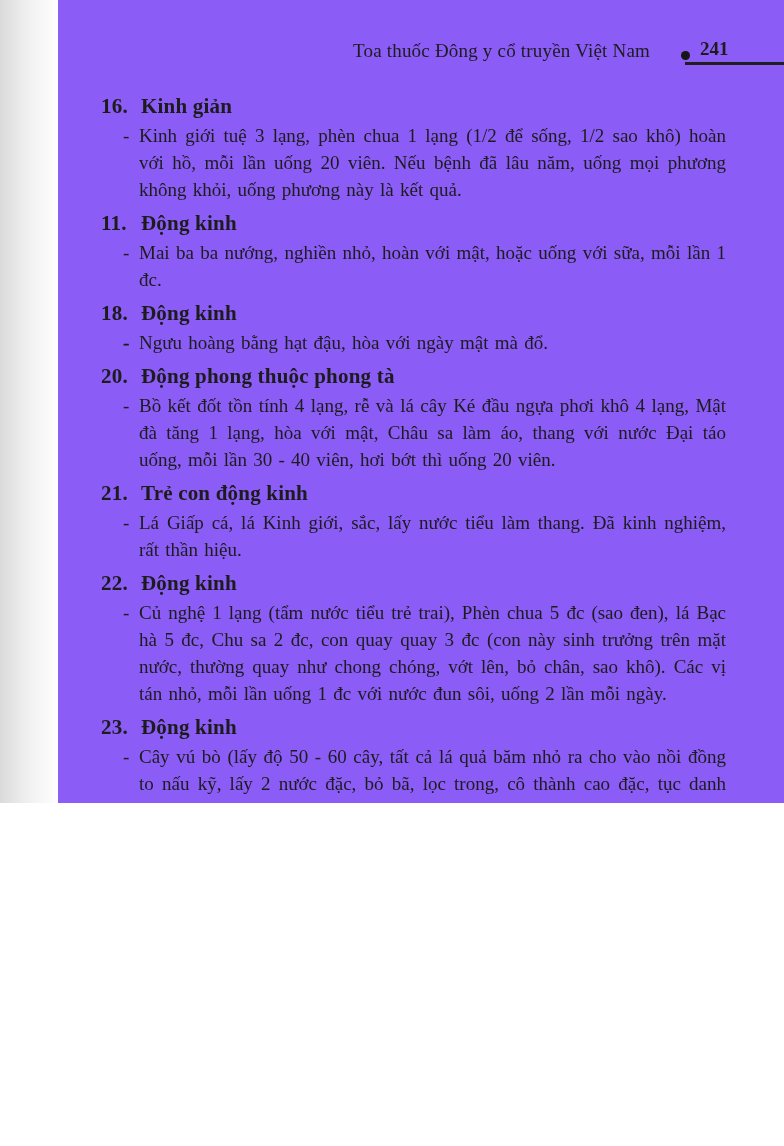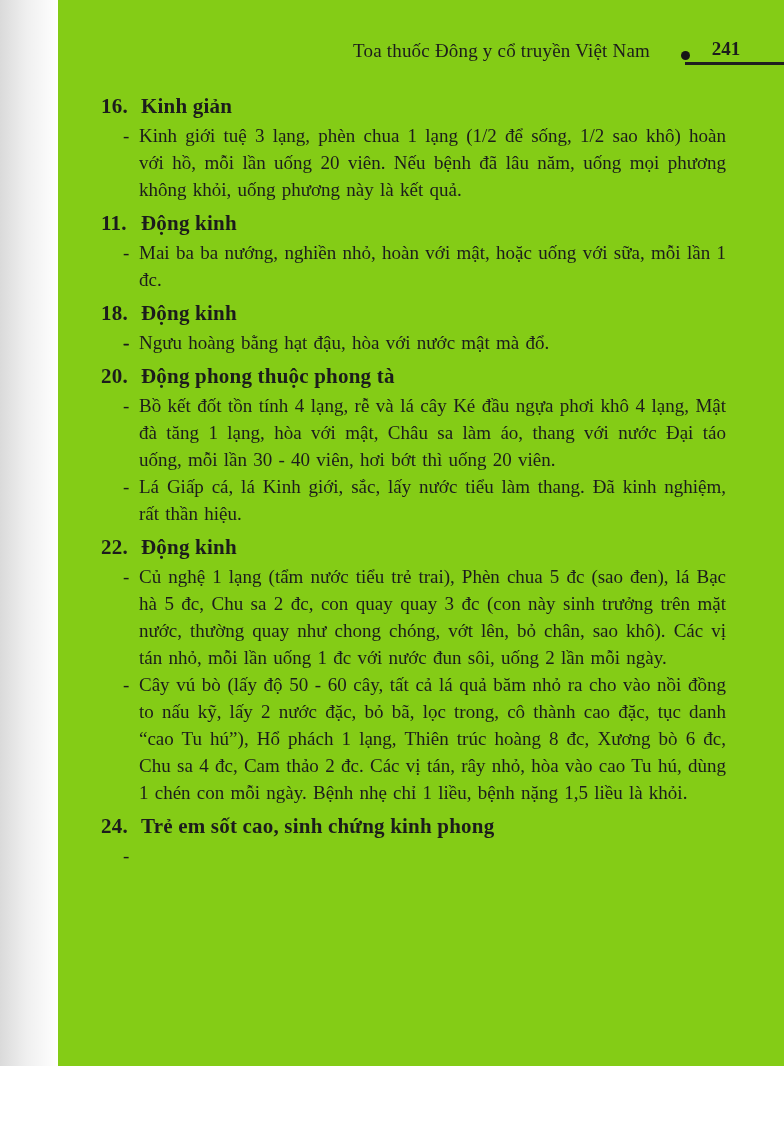--- a/index.html
+++ b/index.html
@@ -1,20 +1,20 @@
 <!DOCTYPE html>
 <html><head>
 <meta charset="utf-8">
 <style>
   html, body { margin: 0; padding: 0; background: #ffffff; }
   .page {
     position: relative;
     width: 784px;
-    height: 1066px;
-    background: #84cc16;
+    height: 803px;
+    background: #8b5cf6;
     overflow: hidden;
     font-family: "Liberation Serif", "DejaVu Serif", serif;
     color: #1c1c1c;
   }
   
   .edge-shade {
     position: absolute; left: 0; top: 0; bottom: 0; width: 58px;
     background: linear-gradient(to right, #dadada 0%, #efefef 45%, #ffffff 100%);
     pointer-events: none;
   }
@@ -22,21 +22,21 @@
   .running-title {
     position: absolute; top: 40px; right: 134px;
     font-size: 19px; letter-spacing: 0.2px; white-space: nowrap;
   }
   .header-dot {
     position: absolute; left: 681px; top: 51px;
     width: 9px; height: 9px; border-radius: 50%; background: #161616;
   }
   .page-number {
     position: absolute; left: 700px; top: 38px; width: 52px;
-    text-align: center; font-weight: bold; font-size: 19px;
+    text-align: left; font-weight: bold; font-size: 19px;
   }
   .header-rule {
     position: absolute; left: 685px; right: 0; top: 62px;
     height: 3px; background: #1f1f1f;
   }
   
   .content { position: absolute; top: 86px; left: 0; width: 784px; padding-left: 16px; }
   .sec-head {
     margin: 7px 74px 2px 85px;
     font-size: 21px; font-weight: bold; line-height: 27px;
@@ -69,34 +69,36 @@
       </section>
       <section class="sec">
         <h2 class="sec-head"><span class="sec-num">11.</span><span class="sec-title">Động kinh</span></h2>
         <p class="para"><span class="dash">-</span><span>Mai ba ba nướng, nghiền nhỏ, hoàn với mật, hoặc uống với sữa, mỗi lần 1 đc.</span></p>
       </section>
       <section class="sec">
         <h2 class="sec-head"><span class="sec-num">18.</span><span class="sec-title">Động kinh</span></h2>
         <p class="para"><span class="dash">-</span></p>
       </section>
       <section class="sec">
-        <p class="para"><span class="dash">-</span><span>Ngưu hoàng bằng hạt đậu, hòa với nước mật mà đổ.</span></p>
+        <p class="para"><span class="dash">-</span><span>Ngưu hoàng bằng hạt đậu, hòa với ngày mật mà đổ.</span></p>
       </section>
       <section class="sec">
         <h2 class="sec-head"><span class="sec-num">20.</span><span class="sec-title">Động phong thuộc phong tà</span></h2>
         <p class="para"><span class="dash">-</span><span>Bồ kết đốt tồn tính 4 lạng, rễ và lá cây Ké đầu ngựa phơi khô 4 lạng, Mật đà tăng 1 lạng, hòa với mật, Châu sa làm áo, thang với nước Đại táo uống, mỗi lần 30 - 40 viên, hơi bớt thì uống 20 viên.</span></p>
       </section>
       <section class="sec">
+        <h2 class="sec-head"><span class="sec-num">21.</span><span class="sec-title">Trẻ con động kinh</span></h2>
         <p class="para"><span class="dash">-</span><span>Lá Giấp cá, lá Kinh giới, sắc, lấy nước tiểu làm thang. Đã kinh nghiệm, rất thần hiệu.</span></p>
       </section>
       <section class="sec">
         <h2 class="sec-head"><span class="sec-num">22.</span><span class="sec-title">Động kinh</span></h2>
         <p class="para"><span class="dash">-</span><span>Củ nghệ 1 lạng (tẩm nước tiểu trẻ trai), Phèn chua 5 đc (sao đen), lá Bạc hà 5 đc, Chu sa 2 đc, con quay quay 3 đc (con này sinh trưởng trên mặt nước, thường quay như chong chóng, vớt lên, bỏ chân, sao khô). Các vị tán nhỏ, mỗi lần uống 1 đc với nước đun sôi, uống 2 lần mỗi ngày.</span></p>
       </section>
       <section class="sec">
+        <h2 class="sec-head"><span class="sec-num">23.</span><span class="sec-title">Động kinh</span></h2>
         <p class="para"><span class="dash">-</span><span>Cây vú bò (lấy độ 50 - 60 cây, tất cả lá quả băm nhỏ ra cho vào nồi đồng to nấu kỹ, lấy 2 nước đặc, bỏ bã, lọc trong, cô thành cao đặc, tục danh “cao Tu hú”), Hổ phách 1 lạng, Thiên trúc hoàng 8 đc, Xương bò 6 đc, Chu sa 4 đc, Cam thảo 2 đc. Các vị tán, rây nhỏ, hòa vào cao Tu hú, dùng 1 chén con mỗi ngày. Bệnh nhẹ chỉ 1 liều, bệnh nặng 1,5 liều là khỏi.</span></p>
       </section>
       <section class="sec">
         <h2 class="sec-head"><span class="sec-num">24.</span><span class="sec-title">Trẻ em sốt cao, sinh chứng kinh phong</span></h2>
         <p class="para"><span class="dash">-</span></p>
       </section>
     </main>
 </div>
 
 </body></html>

